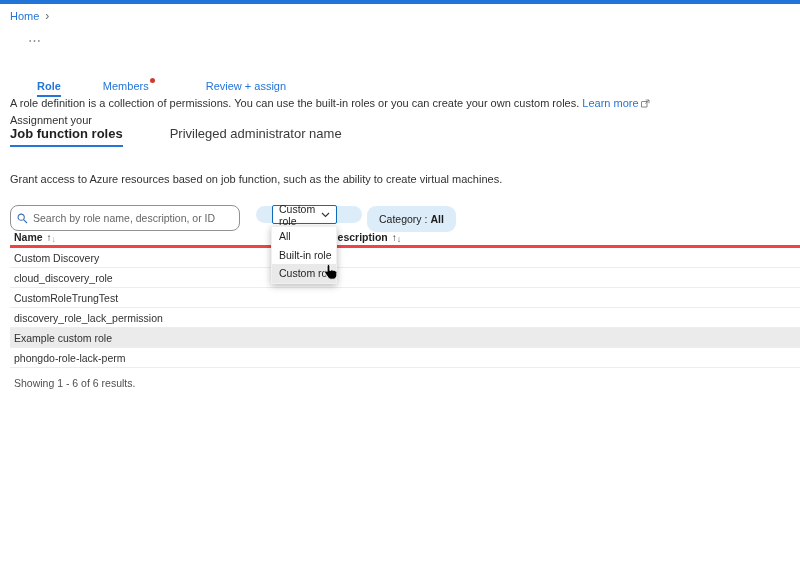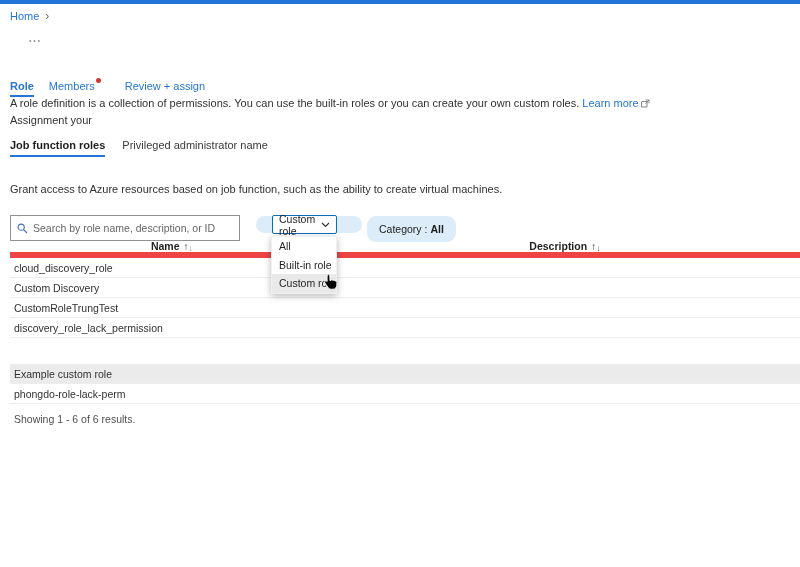--- a/index.html
+++ b/index.html
@@ -13,43 +13,43 @@
   .crumb-link { color:#2475d8; cursor:pointer; }
   .crumb-sep { color:#6b6b6b; margin-left:6px; font-size:12px; line-height:10px; }
 
   
   .title-row { margin-top:8px; display:flex; align-items:center; }
   .page-title { font-size:17.5px; font-weight:bold; color:#1b1a19; letter-spacing:.2px; }
   .more-menu { color:#6d6d6d; font-size:13px; margin-left:18px; margin-top:3px; }
 
   
   .tabs { margin-top:32px; display:flex; font-size:11px; }
-  .tab { color:#2475d8; margin-right:15px; padding-bottom:3px; position:relative; cursor:pointer; }
+  .tab { color:#2475d8; margin-right:15px; padding-bottom:3px; position:relative; cursor:pointer;margin-left:27px; }
   .tab.active { font-weight:bold; border-bottom:2px solid #2475d8; }
   .tab .badge-dot { display:inline-block; width:5px; height:5px; border-radius:50%;
     background:#cf3a2f; vertical-align:top; margin:-2px 0 0 1px; }
   .tab.members { margin-right:24px; }
 
   
   .intro { margin-top:0; font-size:11px; line-height:13px; color:#323130; }
   .link { color:#2475d8; cursor:pointer; }
   .ext-icon { display:inline-block; margin-left:2px; vertical-align:-1px; }
   .assignment-type { margin-top:3px; font-size:11px; }
 
   
-  .role-tabs { margin-top:13px; display:flex; font-size:11px; }
+  .role-tabs { display:flex; font-size:13px;gap:30px; }
   .role-tab { margin-right:17px; padding-bottom:4px; cursor:pointer; }
   .role-tab.active { font-weight:bold; color:#201f1e; border-bottom:2px solid #2475d8; }
   .role-tab.inactive { color:#3b3a39; }
   .grant-text { margin-top:26px; font-size:11px; }
 
   
   .filter-row { position:relative; margin-top:20px; height:20px; }
   .search-box { position:absolute; left:0; top:0; width:230px; height:17px;
-    border:1px solid #919191; border-radius:0; background:#fff;
+    border:1px solid #919191; border-radius:8px; background:#fff;
     display:flex; align-items:center; padding:12px 6px; }
   .search-box input { border:none; outline:none; flex:1; font-size:10.5px; margin-left:5px;
     font-family:"Liberation Sans", sans-serif; color:#323130; background:transparent; }
   .search-box input::placeholder { color:#666; }
   .type-pill { position:absolute; left:246px; top:1px; width:106px; height:17px;
     border-radius:9px; background:#ddecf9; }
   .type-select { position:absolute; left:262px; top:0; width:65px; height:19px;
     background:#fff; border:1px solid #0f6cbd; border-radius:2px; cursor:pointer;
     display:flex; align-items:center; justify-content:space-between; padding:0 6px;
     font-size:10.5px; color:#201f1e; z-index:5; }
@@ -62,29 +62,29 @@
   .dropdown-menu { position:absolute; left:261px; top:21px; width:66px; background:#fff;
     box-shadow:0 2px 7px rgba(0,0,0,.28); border:1px solid #f0f0f0; z-index:10; }
   .menu-item { height:18.5px; line-height:18.5px; padding-left:7px; font-size:10.5px;
     color:#201f1e; cursor:pointer; }
   .menu-item.hovered { background:#e9e9e9; }
   .cursor-hand { position:absolute; left:314px; top:59px; z-index:11; pointer-events:none; }
 
   
   .roles-table { margin-top:4px; }
   .thead { display:flex; align-items:center; height:19px; padding-left:4px;
-    font-size:10.5px; font-weight:bold; color:#201f1e; border-bottom:6px solid #ef4444;text-align:center; }
+    font-size:10.5px; font-weight:bold; color:#201f1e; border-bottom:3px solid #ef4444; }
   .col-name { width:316px; }
   .col-desc { flex:1; }
   .sort-asc { font-weight:normal; font-size:10px; color:#1a1a1a; margin-left:4px; }
   .sort-desc { font-weight:normal; font-size:9px; color:#9b9b9b; position:relative; top:1px; }
   .col-desc .sort-desc { color:#5f5f5f; }
   .trow { display:flex; align-items:center; height:20px; padding-left:4px;
     font-size:10.5px; color:#323130; border-bottom:1px solid #ededed; cursor:pointer; }
-  .trow.highlighted { background:#ebebeb;margin-top:26px; }
+  .trow.highlighted { background:#ebebeb; }
   .results-footer { margin-top:9px; padding-left:4px; font-size:10.5px; color:#4f4f4f; }
 </style>
 </head>
 <body>
 
 <div class="topbar"></div>
 
 <div class="content">
 
   <div class="breadcrumb">
@@ -161,25 +161,25 @@
     <div class="thead">
       <div class="col-name">
         <span>Name</span><span class="sort-asc">↑</span><span class="sort-desc">↓</span>
       </div>
       <div class="col-desc">
         <span>Description</span><span class="sort-asc">↑</span><span class="sort-desc">↓</span>
       </div>
     </div>
 
     <div class="trow">
+        <div class="col-name">Custom Discovery</div>
+        <div class="col-desc"></div>
+      </div>
+    <div class="trow">
         <div class="col-name">cloud_discovery_role</div>
-        <div class="col-desc"></div>
-      </div>
-    <div class="trow">
-        <div class="col-name">Custom Discovery</div>
         <div class="col-desc"></div>
       </div>
     <div class="trow">
         <div class="col-name">CustomRoleTrungTest</div>
         <div class="col-desc"></div>
       </div>
     <div class="trow">
         <div class="col-name">discovery_role_lack_permission</div>
         <div class="col-desc"></div>
       </div>

